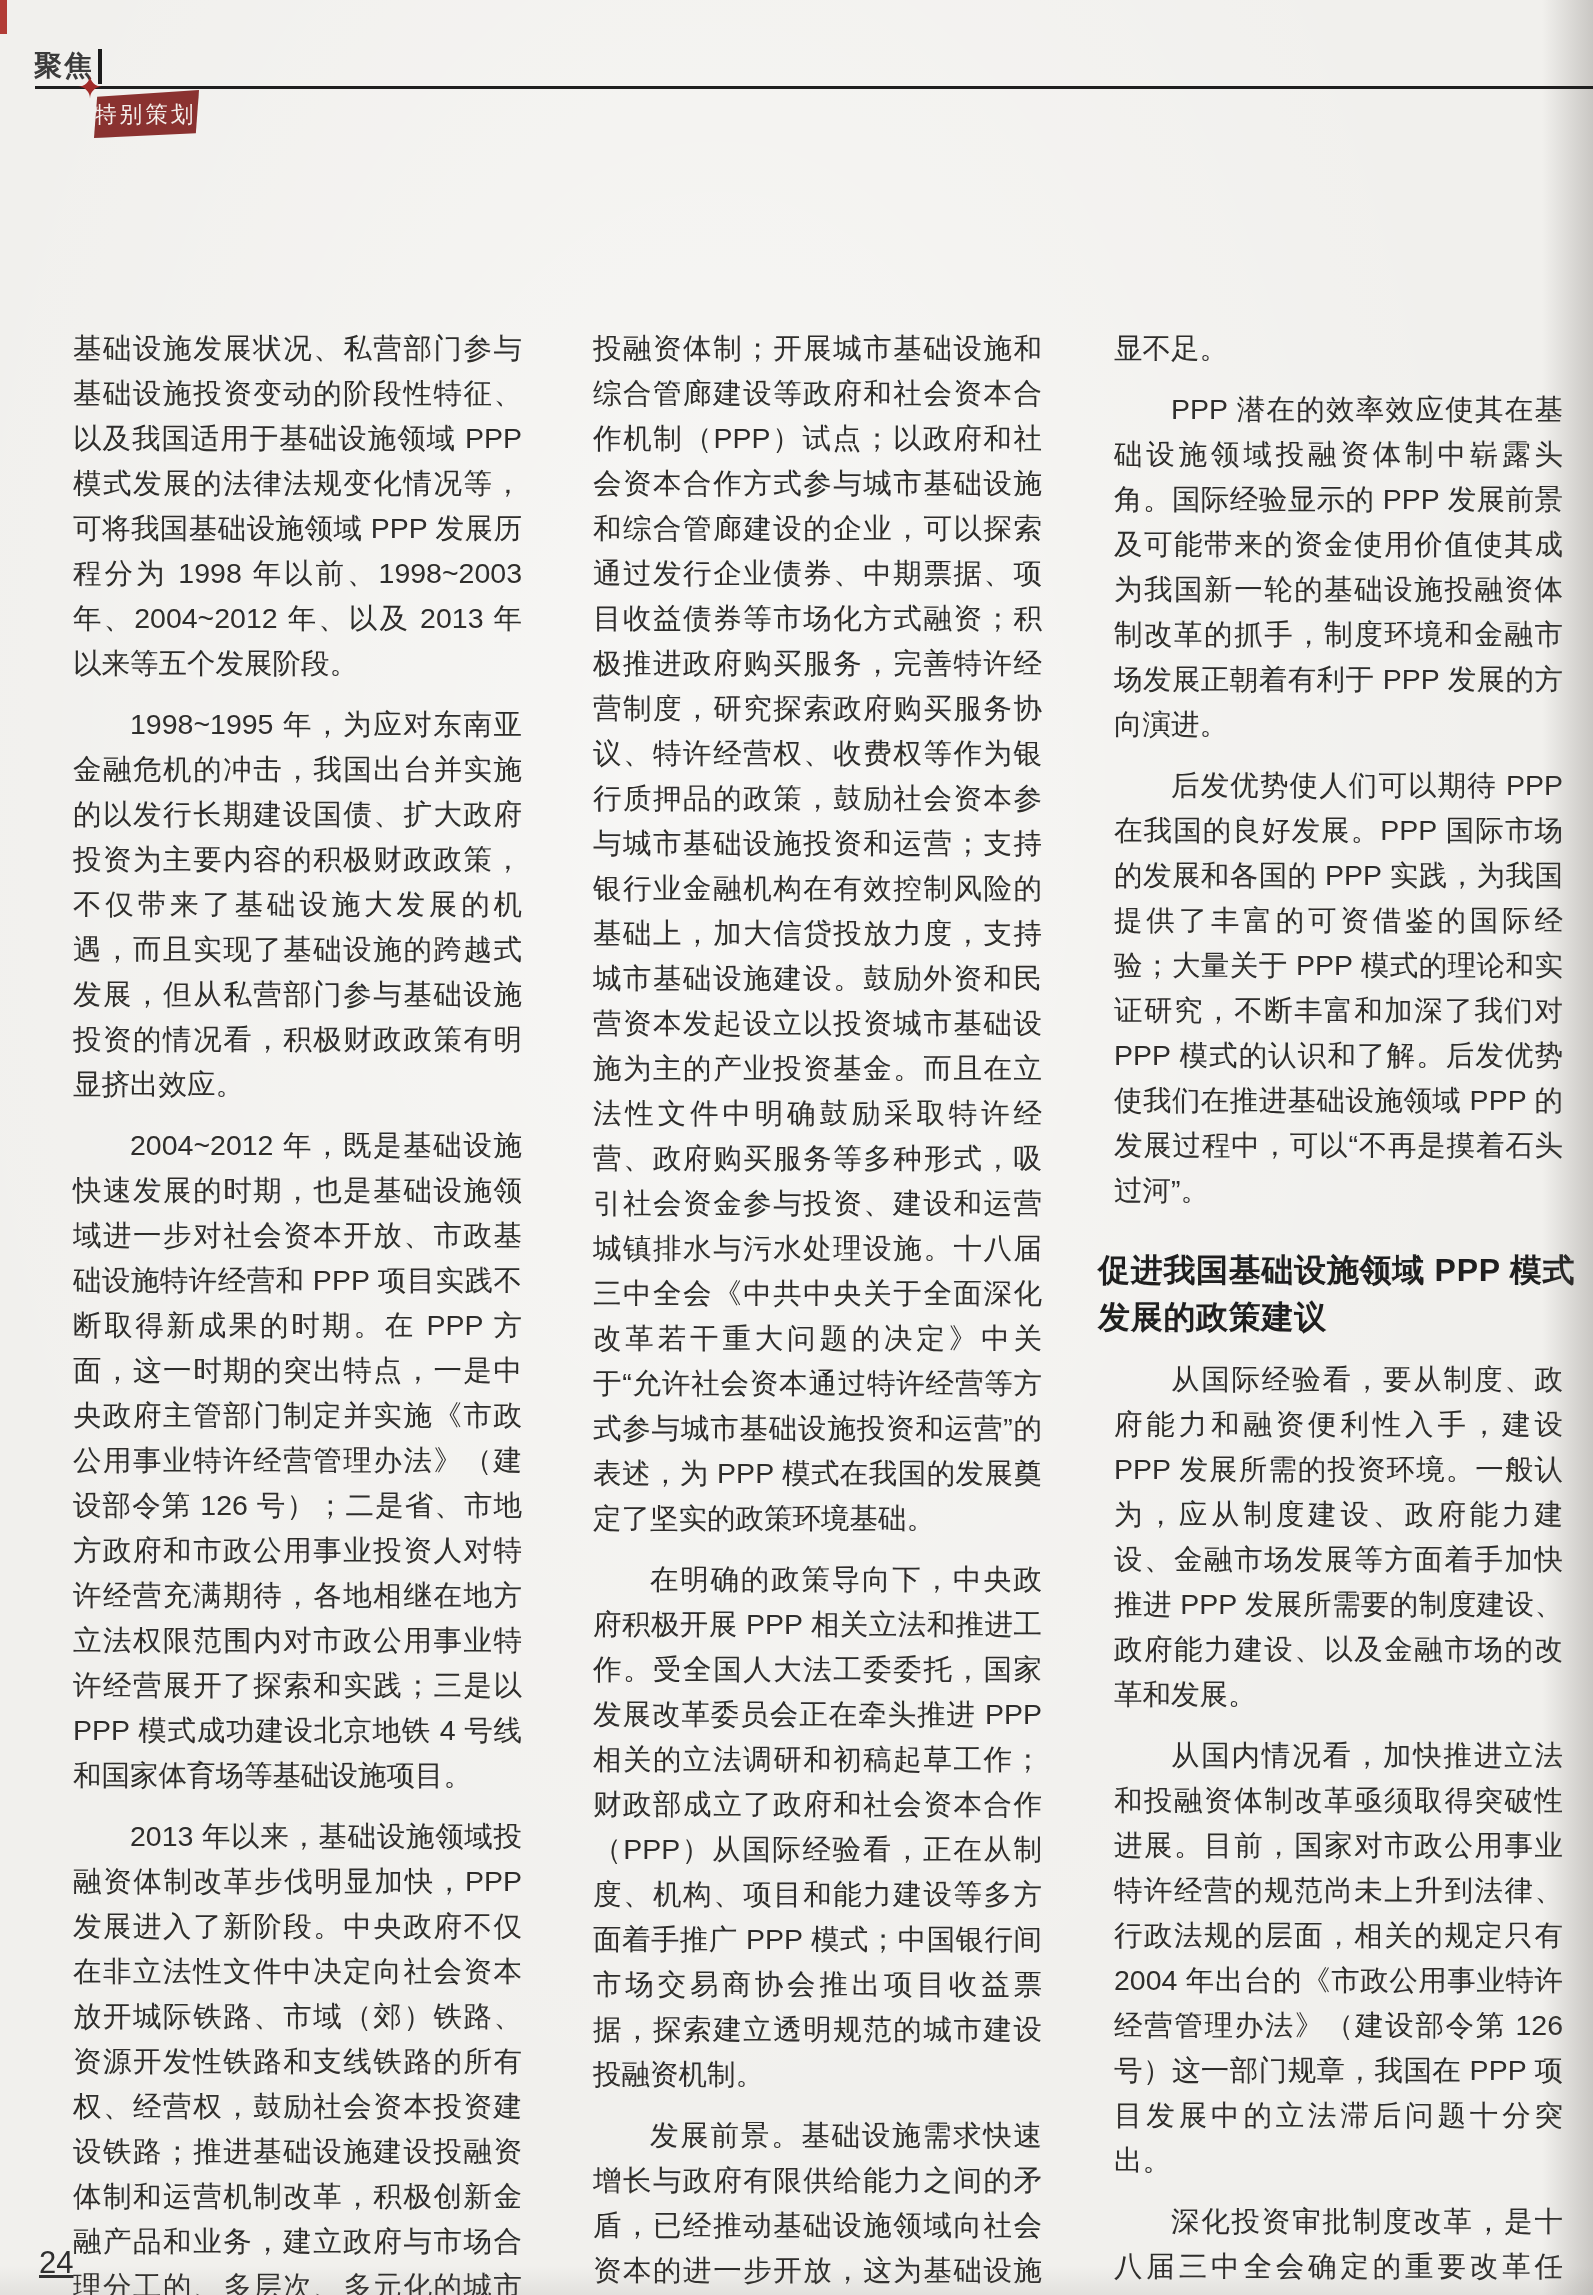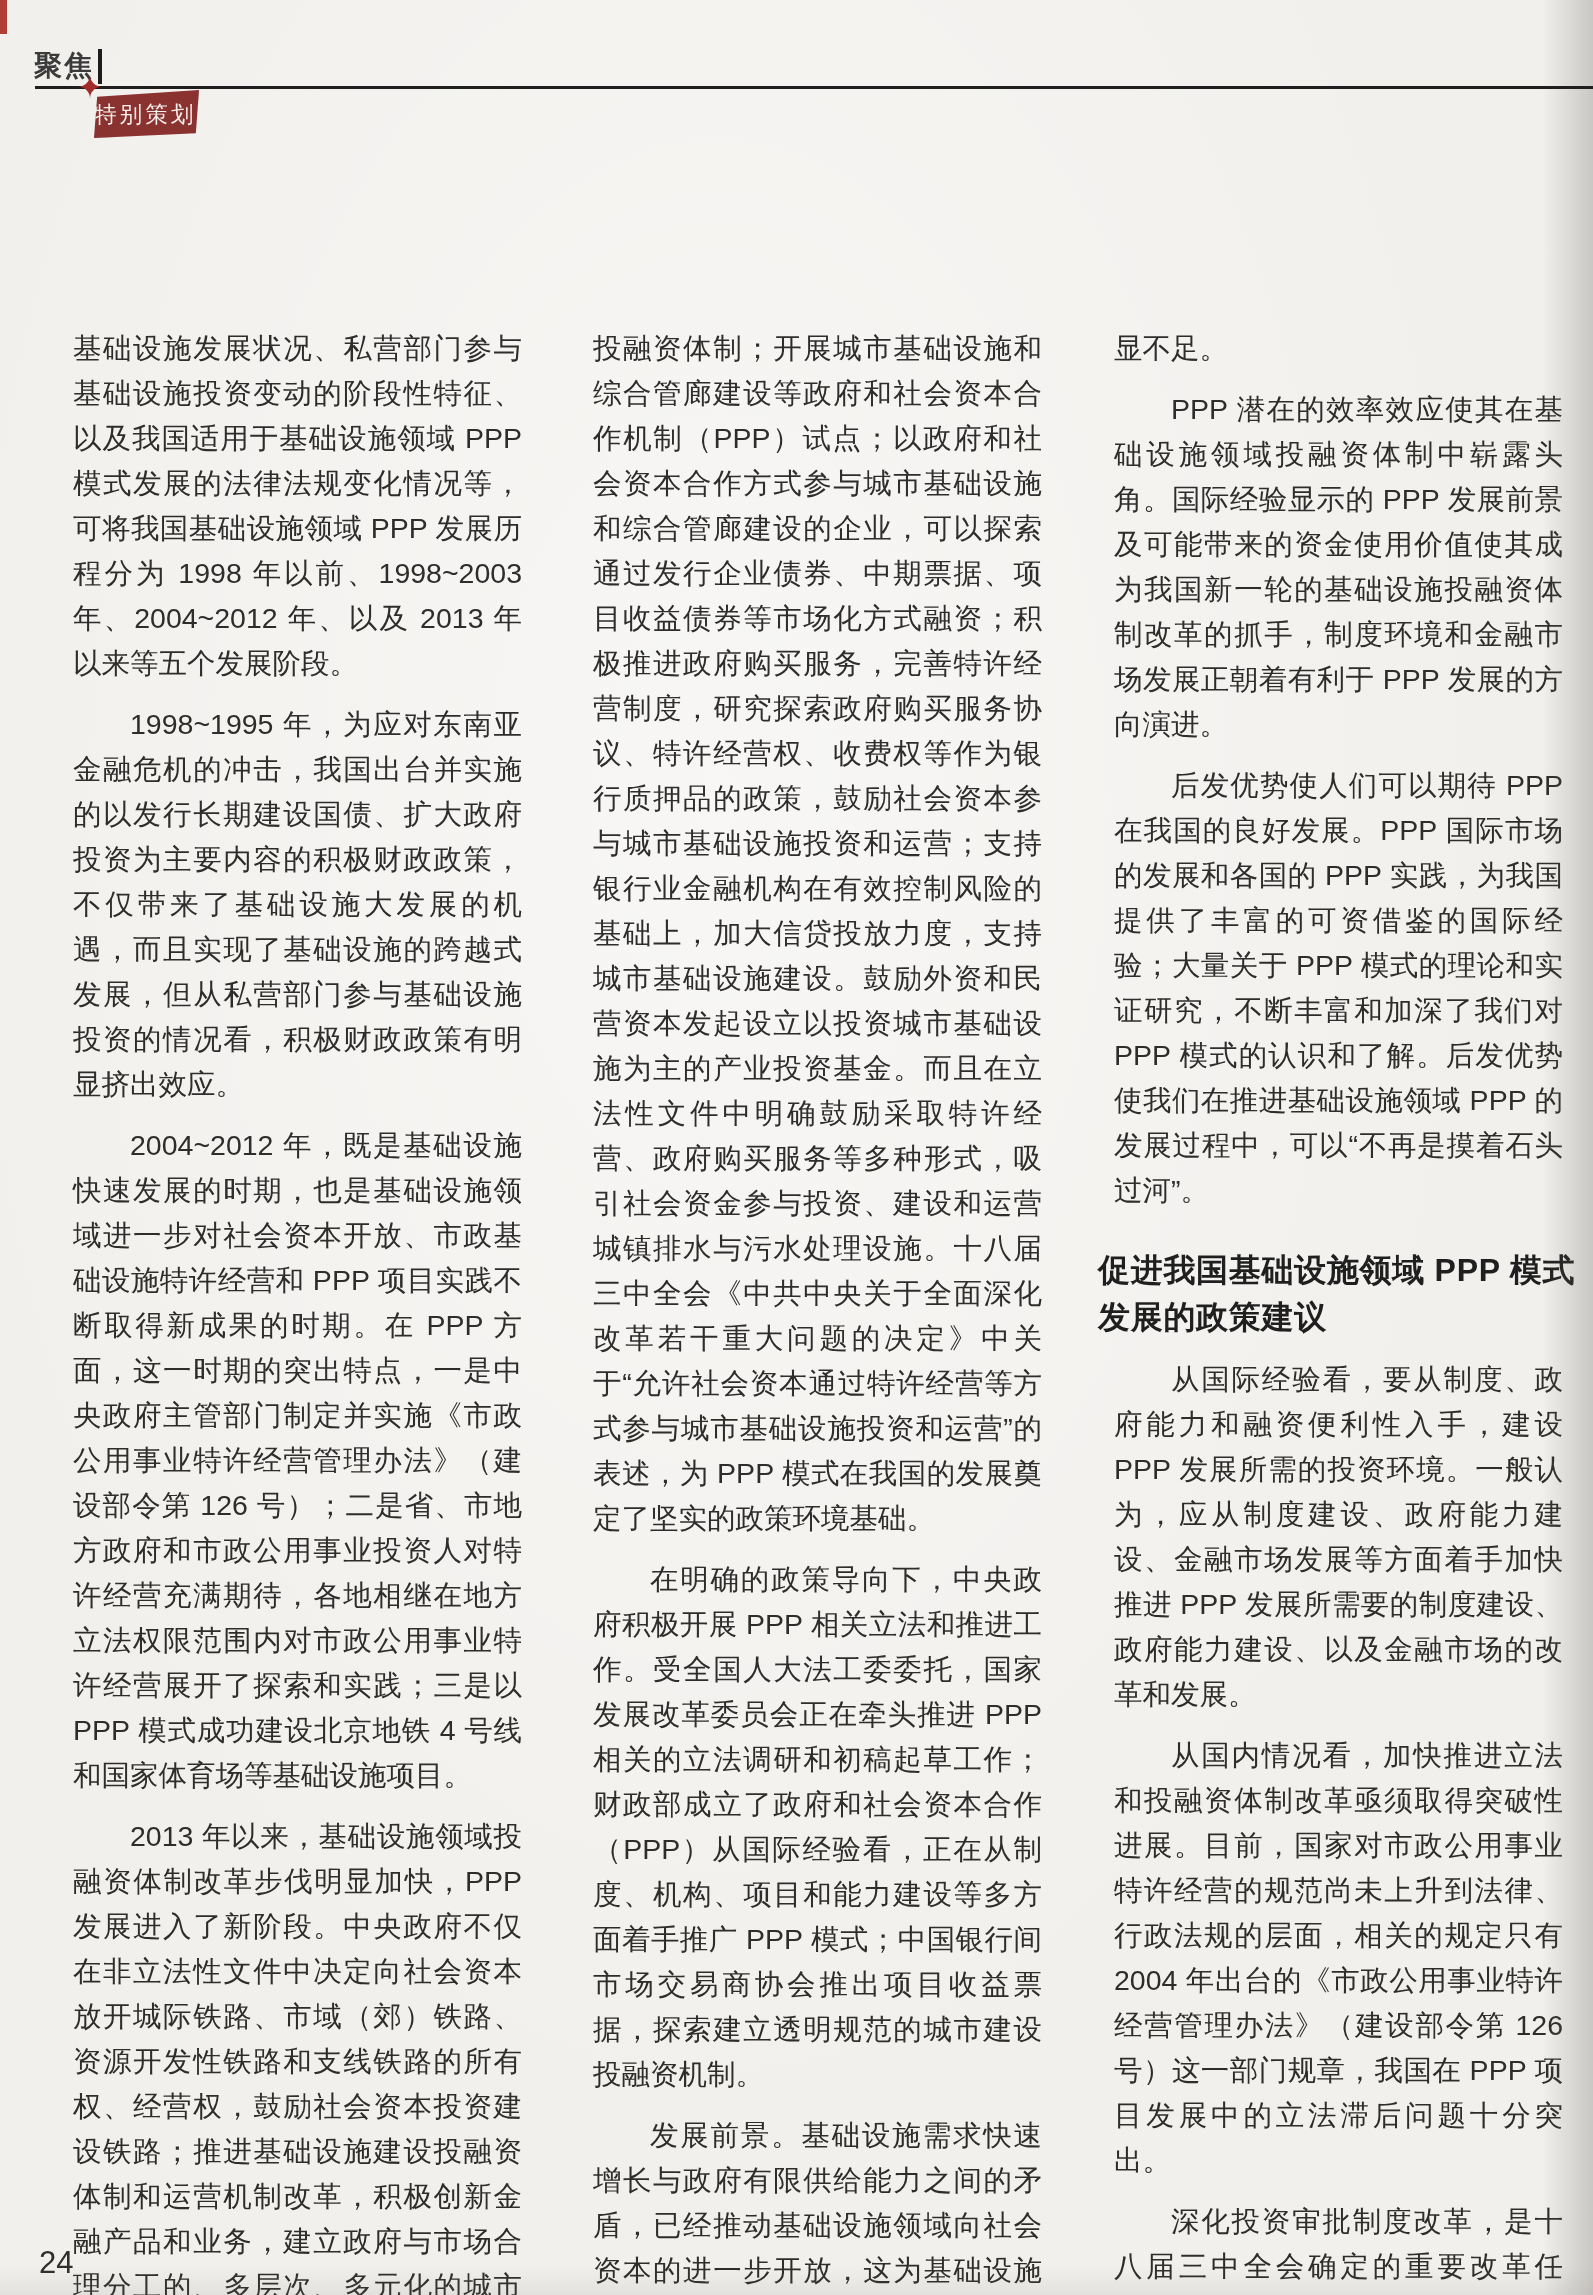--- a/index.html
+++ b/index.html
@@ -22,21 +22,21 @@
   #col1{left:57px;} #col2{left:577px;} #col3{left:1098px;}
   .col p{margin:16px;}
   .col p.indent{text-indent:2em;}
   .col .lead{font-weight:normal;}
   .col-heading{margin:34px 0 10.2px;font-size:32px;line-height:47px;font-weight:bold;color:#1f1f1f;
         text-align:left;letter-spacing:0.7px;}
   .endmark{display:inline-block;vertical-align:-4.4px;width:34px;height:34px;margin-left:10.2px;
         background:#8a3230;color:#ffffff;position:relative;}
   .endmark .big{position:absolute;left:3.7px;top:0.7px;font-size:26px;font-weight:bold;line-height:32px;}
   .endmark .small{position:absolute;right:2.2px;top:16px;font-size:10.2px;font-weight:bold;line-height:11.7px;}
-  .page-number{position:absolute;left:39px;top:2245px;font-size:31px;color:#2e2e2e;}
+  .page-number{position:absolute;left:39px;top:2245px;font-size:31px;color:#2e2e2e;text-decoration:underline;}
   .edge-shadow{position:absolute;right:0;top:0;width:51px;height:100%;pointer-events:none;
         background:linear-gradient(to right, rgba(0,0,0,0), rgba(110,105,100,0.30));}
   .bottom-shadow{position:absolute;right:0;bottom:0;width:100%;height:29px;pointer-events:none;
         background:linear-gradient(to bottom, rgba(0,0,0,0), rgba(120,115,110,0.12));}
 </style>
 </head>
 <body>
 
 <div class="page">
   <div class="corner-strip"></div>

